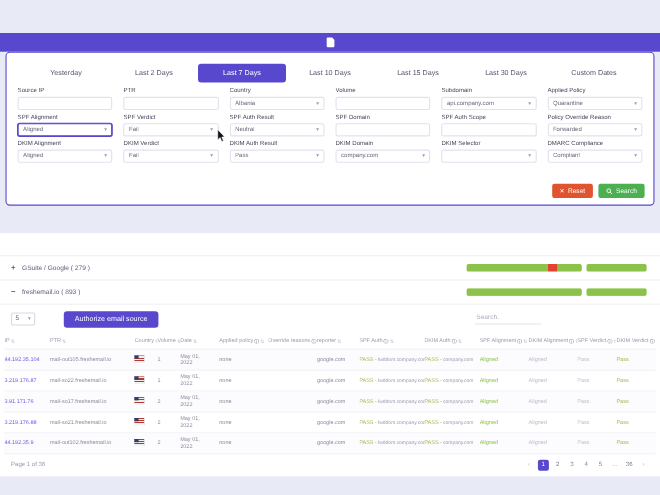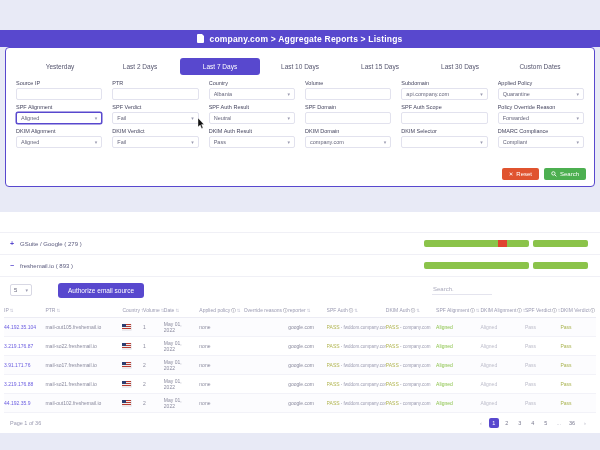--- a/index.html
+++ b/index.html
@@ -66,21 +66,20 @@
   .pg{min-width:10px;height:10px;display:flex;align-items:center;justify-content:center;font-size:5.5px;color:#7a7a90;border-radius:2px;padding:0 2px;cursor:pointer}
   .pg.active{background:#5848ce;color:#fff}
   .pg.nav{color:#b0b0c0}
   .pg.dots{color:#b0b0c0;cursor:default}
 </style>
 </head>
 <body>
 
 <div class="topbar">
   <span class="doc-icon"></span>
-  <span>company.com &gt; Aggregate Reports &gt; Listings</span>
 </div>
 
 <div class="filter-card">
   <div class="tabs">
       <div class="tab">Yesterday</div>
       <div class="tab">Last 2 Days</div>
       <div class="tab active" style="background: rgb(88, 72, 206);">Last 7 Days</div>
       <div class="tab">Last 10 Days</div>
       <div class="tab">Last 15 Days</div>
       <div class="tab">Last 30 Days</div>

